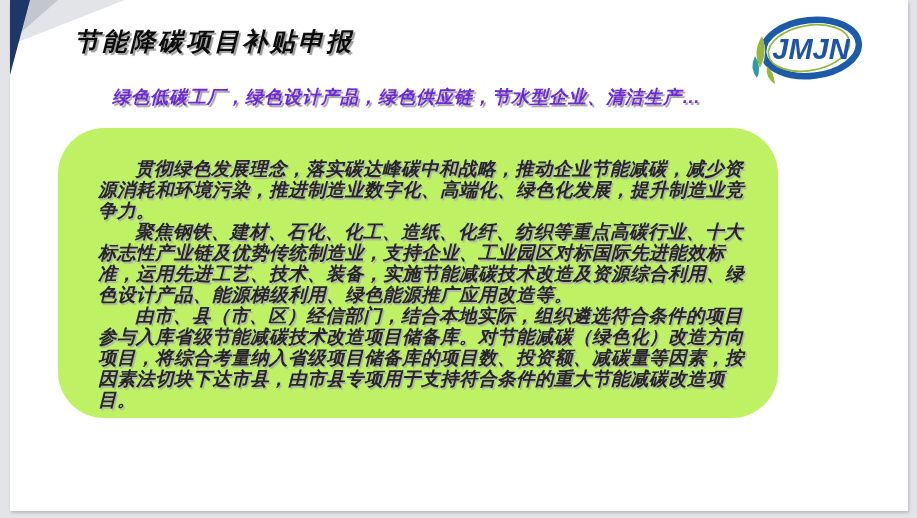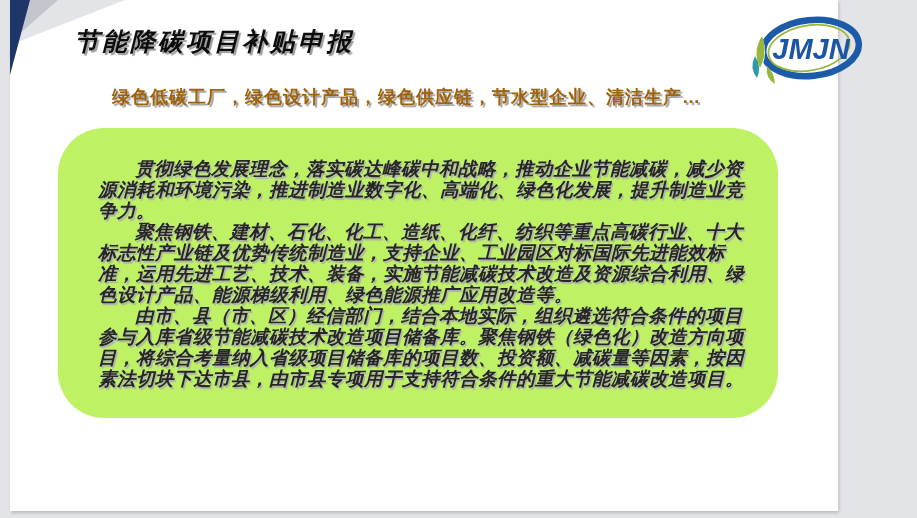--- a/index.html
+++ b/index.html
@@ -5,38 +5,38 @@
   * { margin:0; padding:0; box-sizing:border-box; }
   html,body { width:917px; height:518px; }
   body {
     font-family:"Liberation Sans", sans-serif;
     background:#e3e4e7;
     position:relative;
     overflow:hidden;
   }
   .slide {
     position:absolute; left:10px; top:0;
-    width:828px; height:511px;
+    width:898px; height:511px;
     background:#ffffff;
     box-shadow:1px 2px 3px rgba(0,0,0,0.18);
   }
   .corner-accent {
     position:absolute; left:0; top:0; width:140px; height:90px;
   }
   .slide-title {
     position:absolute; left:64px; top:25px;
     font-size:25px; font-weight:bold; font-style:italic;
     letter-spacing:3px; color:#0c0c0c;
     text-shadow:2px 2px 1px #9b9b9b;
     white-space:nowrap;
   }
   .slide-subtitle {
     position:absolute; left:102px; top:85px;
-    font-size:18px; font-weight:bold; 
-    letter-spacing:1px; color:#a16207;
+    font-size:18px; font-weight:bold; font-style:italic;
+    letter-spacing:1px; color:#6d28d9;
     text-shadow:2px 2px 1px #9f9f9f;
     white-space:nowrap;
   }
   .body-panel {
     position:absolute; left:48px; top:128px;
     width:720px; height:290px;
     background:#bef264;
     border-radius:46px;
     padding:30px 30px 0 40px;
   }
@@ -72,21 +72,21 @@
     <polygon points="0,0 20,0 0,75" fill="#1f3768"></polygon>
   </svg>
 
   <div class="slide-title">节能降碳项目补贴申报</div>
 
   <div class="slide-subtitle">绿色低碳工厂，绿色设计产品，绿色供应链，节水型企业、清洁生产…</div>
 
   <div class="body-panel">
     <p>贯彻绿色发展理念，落实碳达峰碳中和战略，推动企业节能减碳，减少资源消耗和环境污染，推进制造业数字化、高端化、绿色化发展，提升制造业竞争力。</p>
     <p>聚焦钢铁、建材、石化、化工、造纸、化纤、纺织等重点高碳行业、十大标志性产业链及优势传统制造业，支持企业、工业园区对标国际先进能效标准，运用先进工艺、技术、装备，实施节能减碳技术改造及资源综合利用、绿色设计产品、能源梯级利用、绿色能源推广应用改造等。</p>
-    <p>由市、县（市、区）经信部门，结合本地实际，组织遴选符合条件的项目参与入库省级节能减碳技术改造项目储备库。聚焦钢铁（绿色化）改造方向项目，将综合考量纳入省级项目储备库的项目数、投资额、减碳量等因素，按因素法切块下达市县，由市县专项用于支持符合条件的重大节能减碳改造项目。</p>
+    <p>由市、县（市、区）经信部门，结合本地实际，组织遴选符合条件的项目参与入库省级节能减碳技术改造项目储备库。对节能减碳（绿色化）改造方向项目，将综合考量纳入省级项目储备库的项目数、投资额、减碳量等因素，按因素法切块下达市县，由市县专项用于支持符合条件的重大节能减碳改造项目。</p>
   </div>
 
   <div class="logo">
     <svg width="124" height="80" viewBox="0 0 124 80" xmlns="http://www.w3.org/2000/svg" aria-hidden="true">
 
       <ellipse cx="64" cy="40" rx="48" ry="28" fill="none" stroke="#1c5ba8" stroke-width="6.5" transform="rotate(-6 64 40)"></ellipse>
 
       <ellipse cx="62" cy="40" rx="41" ry="22.5" fill="none" stroke="#96b63c" stroke-width="1.8" transform="rotate(-10 62 40)"></ellipse>
 
       <path d="M14,30 Q4,45 12,62 Q20,46 14,30 Z" fill="#ffffff" stroke="#ffffff" stroke-width="3"></path>

